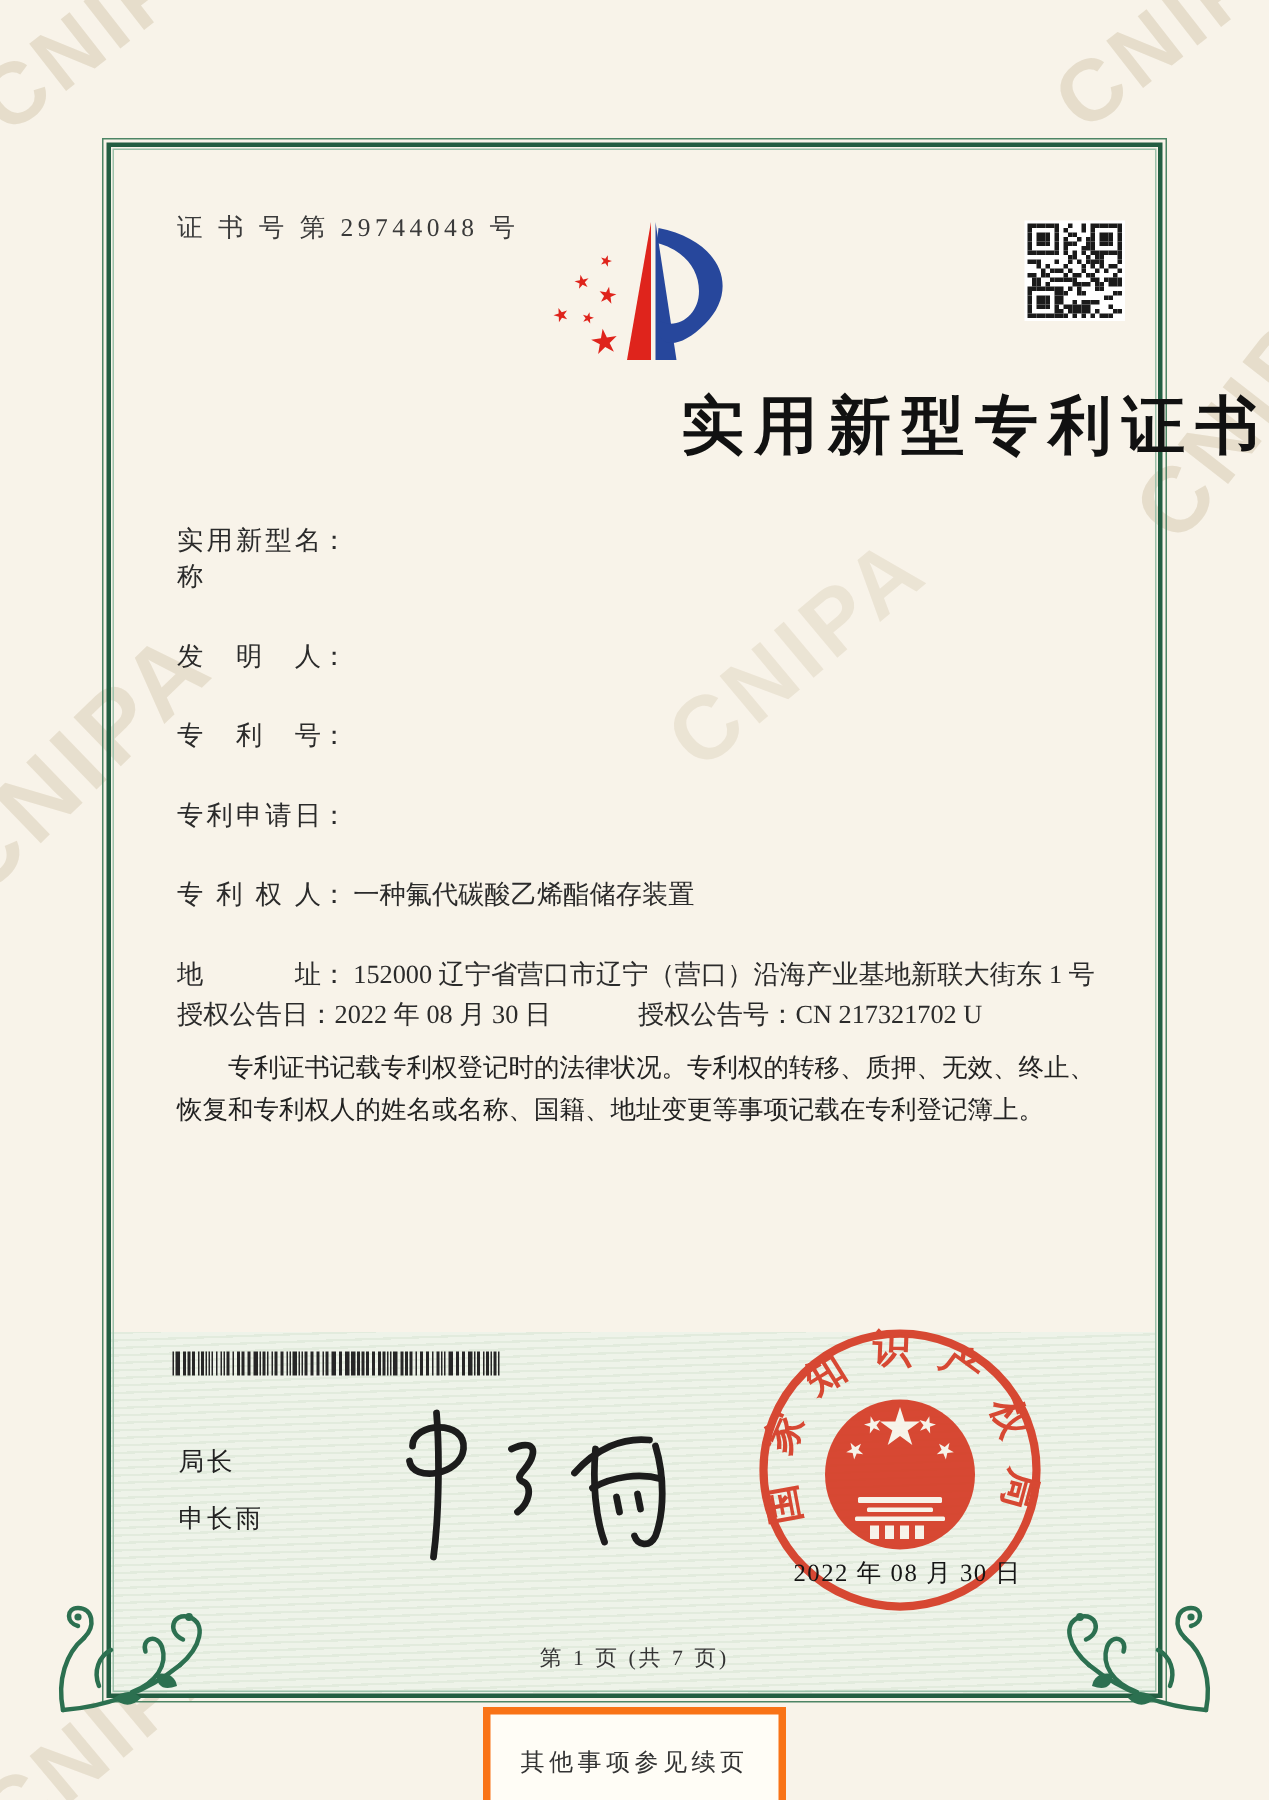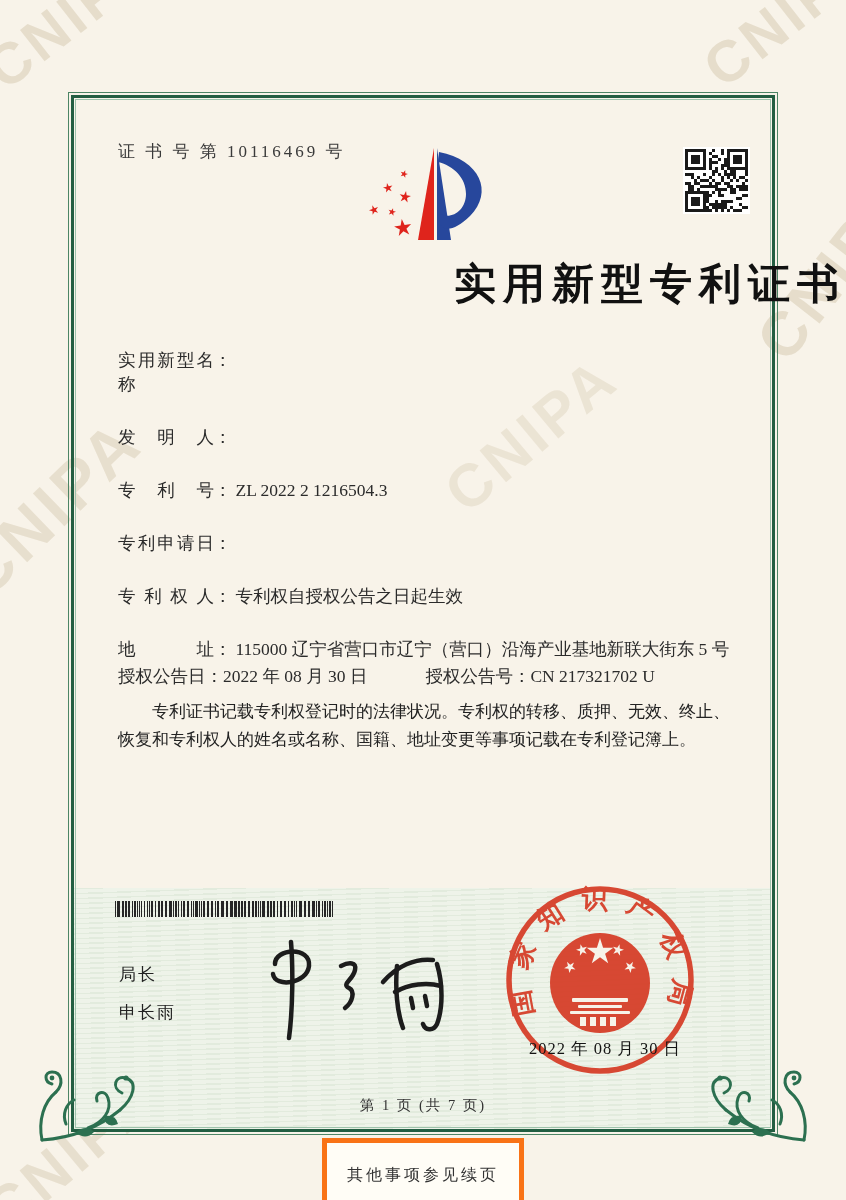--- a/index.html
+++ b/index.html
@@ -136,21 +136,21 @@
     <path d="M30,96 C26,86 30,76 38,72"></path>
   </g>
   <g fill="#2c7050">
     <circle cx="90" cy="50" r="2.6"></circle>
       <circle cx="16" cy="50" r="2.4"></circle>
     <path d="M68,88 q12,-2 14,8 q-13,5 -14,-8"></path>
     <path d="M40,104 q10,-8 18,0 q-9,9 -18,0"></path>
   </g>
 </svg>
 
-<div class="cert-no">证 书 号 第 10116469 号</div>
+<div class="cert-no">证 书 号 第 29744048 号</div>
 
 <svg class="logo" viewBox="0 0 150 112">
   <g id="logo-stars">
       <polygon points="56.0,30.0 56.9,32.8 59.8,32.8 57.5,34.5 58.4,37.2 56.0,35.5 53.6,37.2 54.5,34.5 52.2,32.8 55.1,32.8" fill="#df241c" transform="rotate(18 56 34)"></polygon>
       <polygon points="40.0,43.0 41.1,46.5 44.8,46.5 41.8,48.6 42.9,52.0 40.0,49.9 37.1,52.0 38.2,48.6 35.2,46.5 38.9,46.5" fill="#df241c" transform="rotate(-12 40 48)"></polygon>
       <polygon points="57.0,51.0 58.3,55.1 62.7,55.1 59.2,57.7 60.5,61.9 57.0,59.3 53.5,61.9 54.8,57.7 51.3,55.1 55.7,55.1" fill="#df241c" transform="rotate(10 57 57)"></polygon>
       <polygon points="26.0,65.0 27.1,68.5 30.8,68.5 27.8,70.6 28.9,74.0 26.0,71.9 23.1,74.0 24.2,70.6 21.2,68.5 24.9,68.5" fill="#df241c" transform="rotate(-20 26 70)"></polygon>
       <polygon points="44.0,68.0 44.9,70.8 47.8,70.8 45.5,72.5 46.4,75.2 44.0,73.5 41.6,75.2 42.5,72.5 40.2,70.8 43.1,70.8" fill="#df241c" transform="rotate(15 44 72)"></polygon>
       <polygon points="55.0,79.0 57.0,85.2 63.6,85.2 58.3,89.1 60.3,95.3 55.0,91.4 49.7,95.3 51.7,89.1 46.4,85.2 53.0,85.2" fill="#df241c" transform="rotate(-8 55 88)"></polygon>
     </g>
@@ -612,35 +612,34 @@
       <span class="f-label">实用新型名称</span>
       <span class="f-colon">：</span>
     </div>
     <div class="f-row">
       <span class="f-label">发明人</span>
       <span class="f-colon">：</span>
     </div>
     <div class="f-row">
       <span class="f-label">专利号</span>
       <span class="f-colon">：</span>
-      <span class="f-value">ZL 2022 2 1216504.3</span>
     </div>
     <div class="f-row">
       <span class="f-label">专利申请日</span>
       <span class="f-colon">：</span>
     </div>
     <div class="f-row">
       <span class="f-label">专利权人</span>
       <span class="f-colon">：</span>
-      <span class="f-value">专利权自授权公告之日起生效</span>
+      <span class="f-value">一种氟代碳酸乙烯酯储存装置</span>
     </div>
     <div class="f-row">
       <span class="f-label">地址</span>
       <span class="f-colon">：</span>
-      <span class="f-value">115000 辽宁省营口市辽宁（营口）沿海产业基地新联大街东 5 号</span>
+      <span class="f-value">152000 辽宁省营口市辽宁（营口）沿海产业基地新联大街东 1 号</span>
     </div>
   </div>
 
 <div class="grant-row">
   <div class="grant-col">
     <span>授权公告日</span>
       <span>：</span>
     <span>2022 年 08 月 30 日</span>
   </div>
   <div class="grant-col second">

